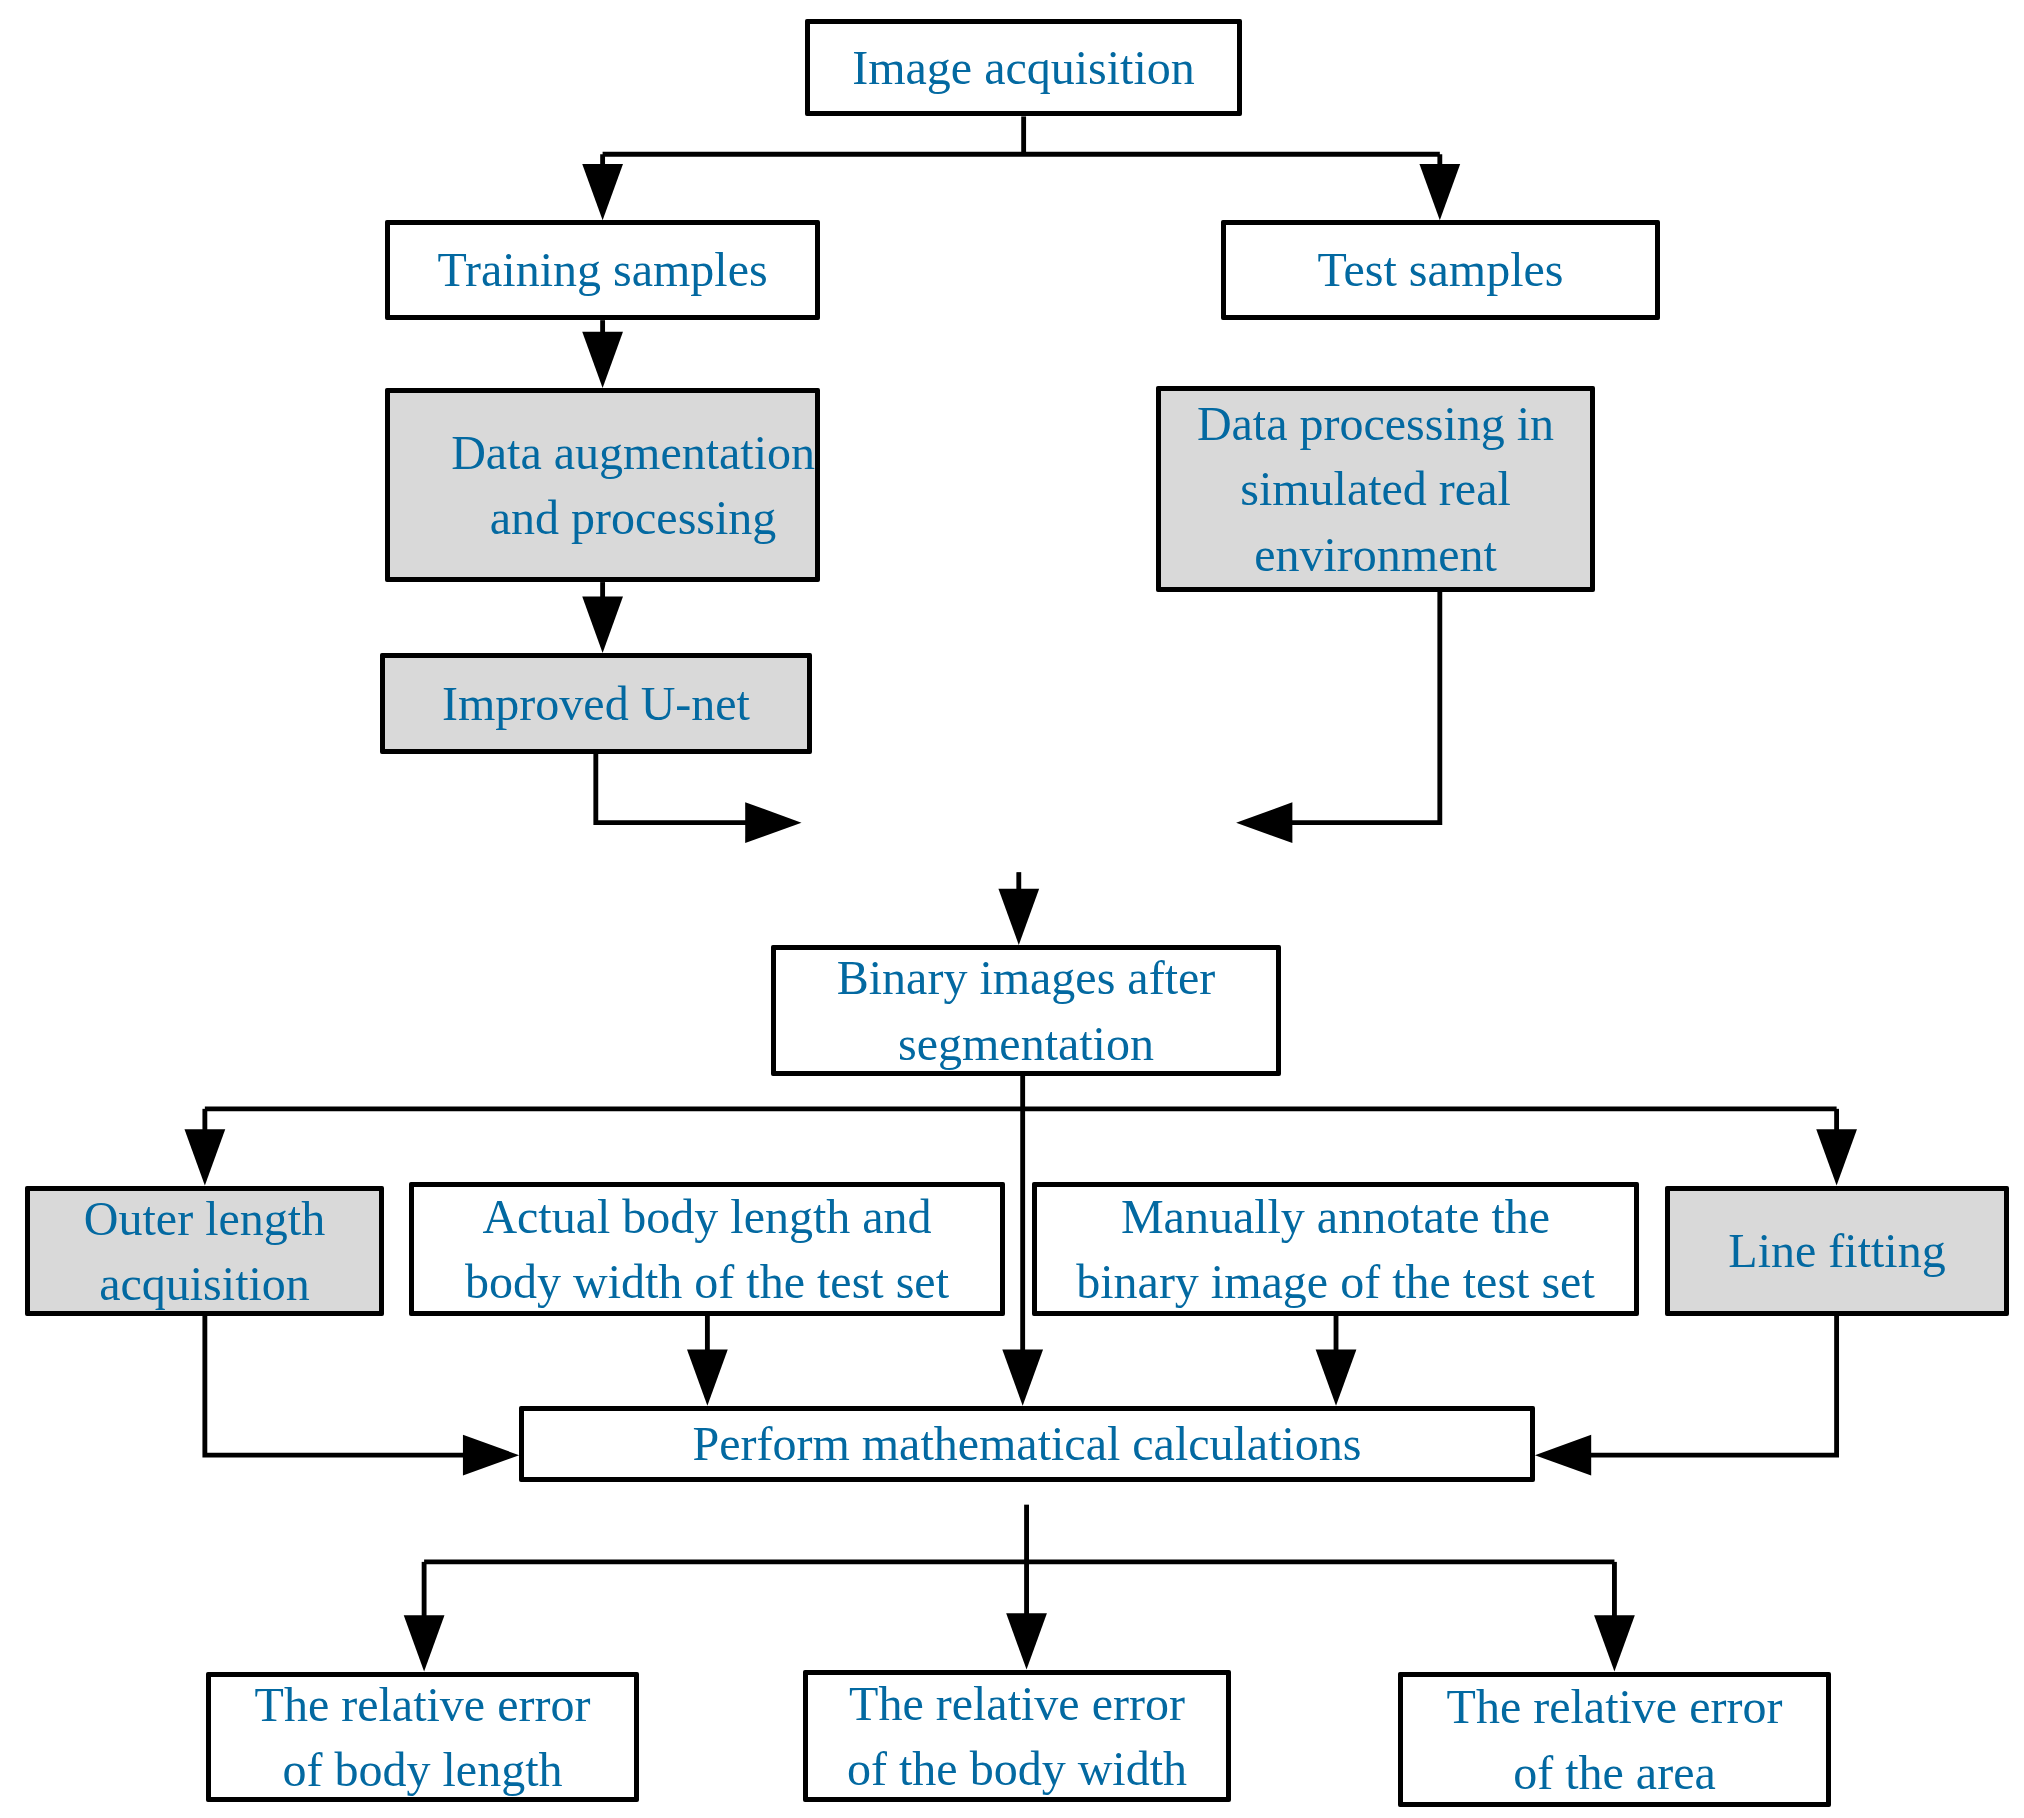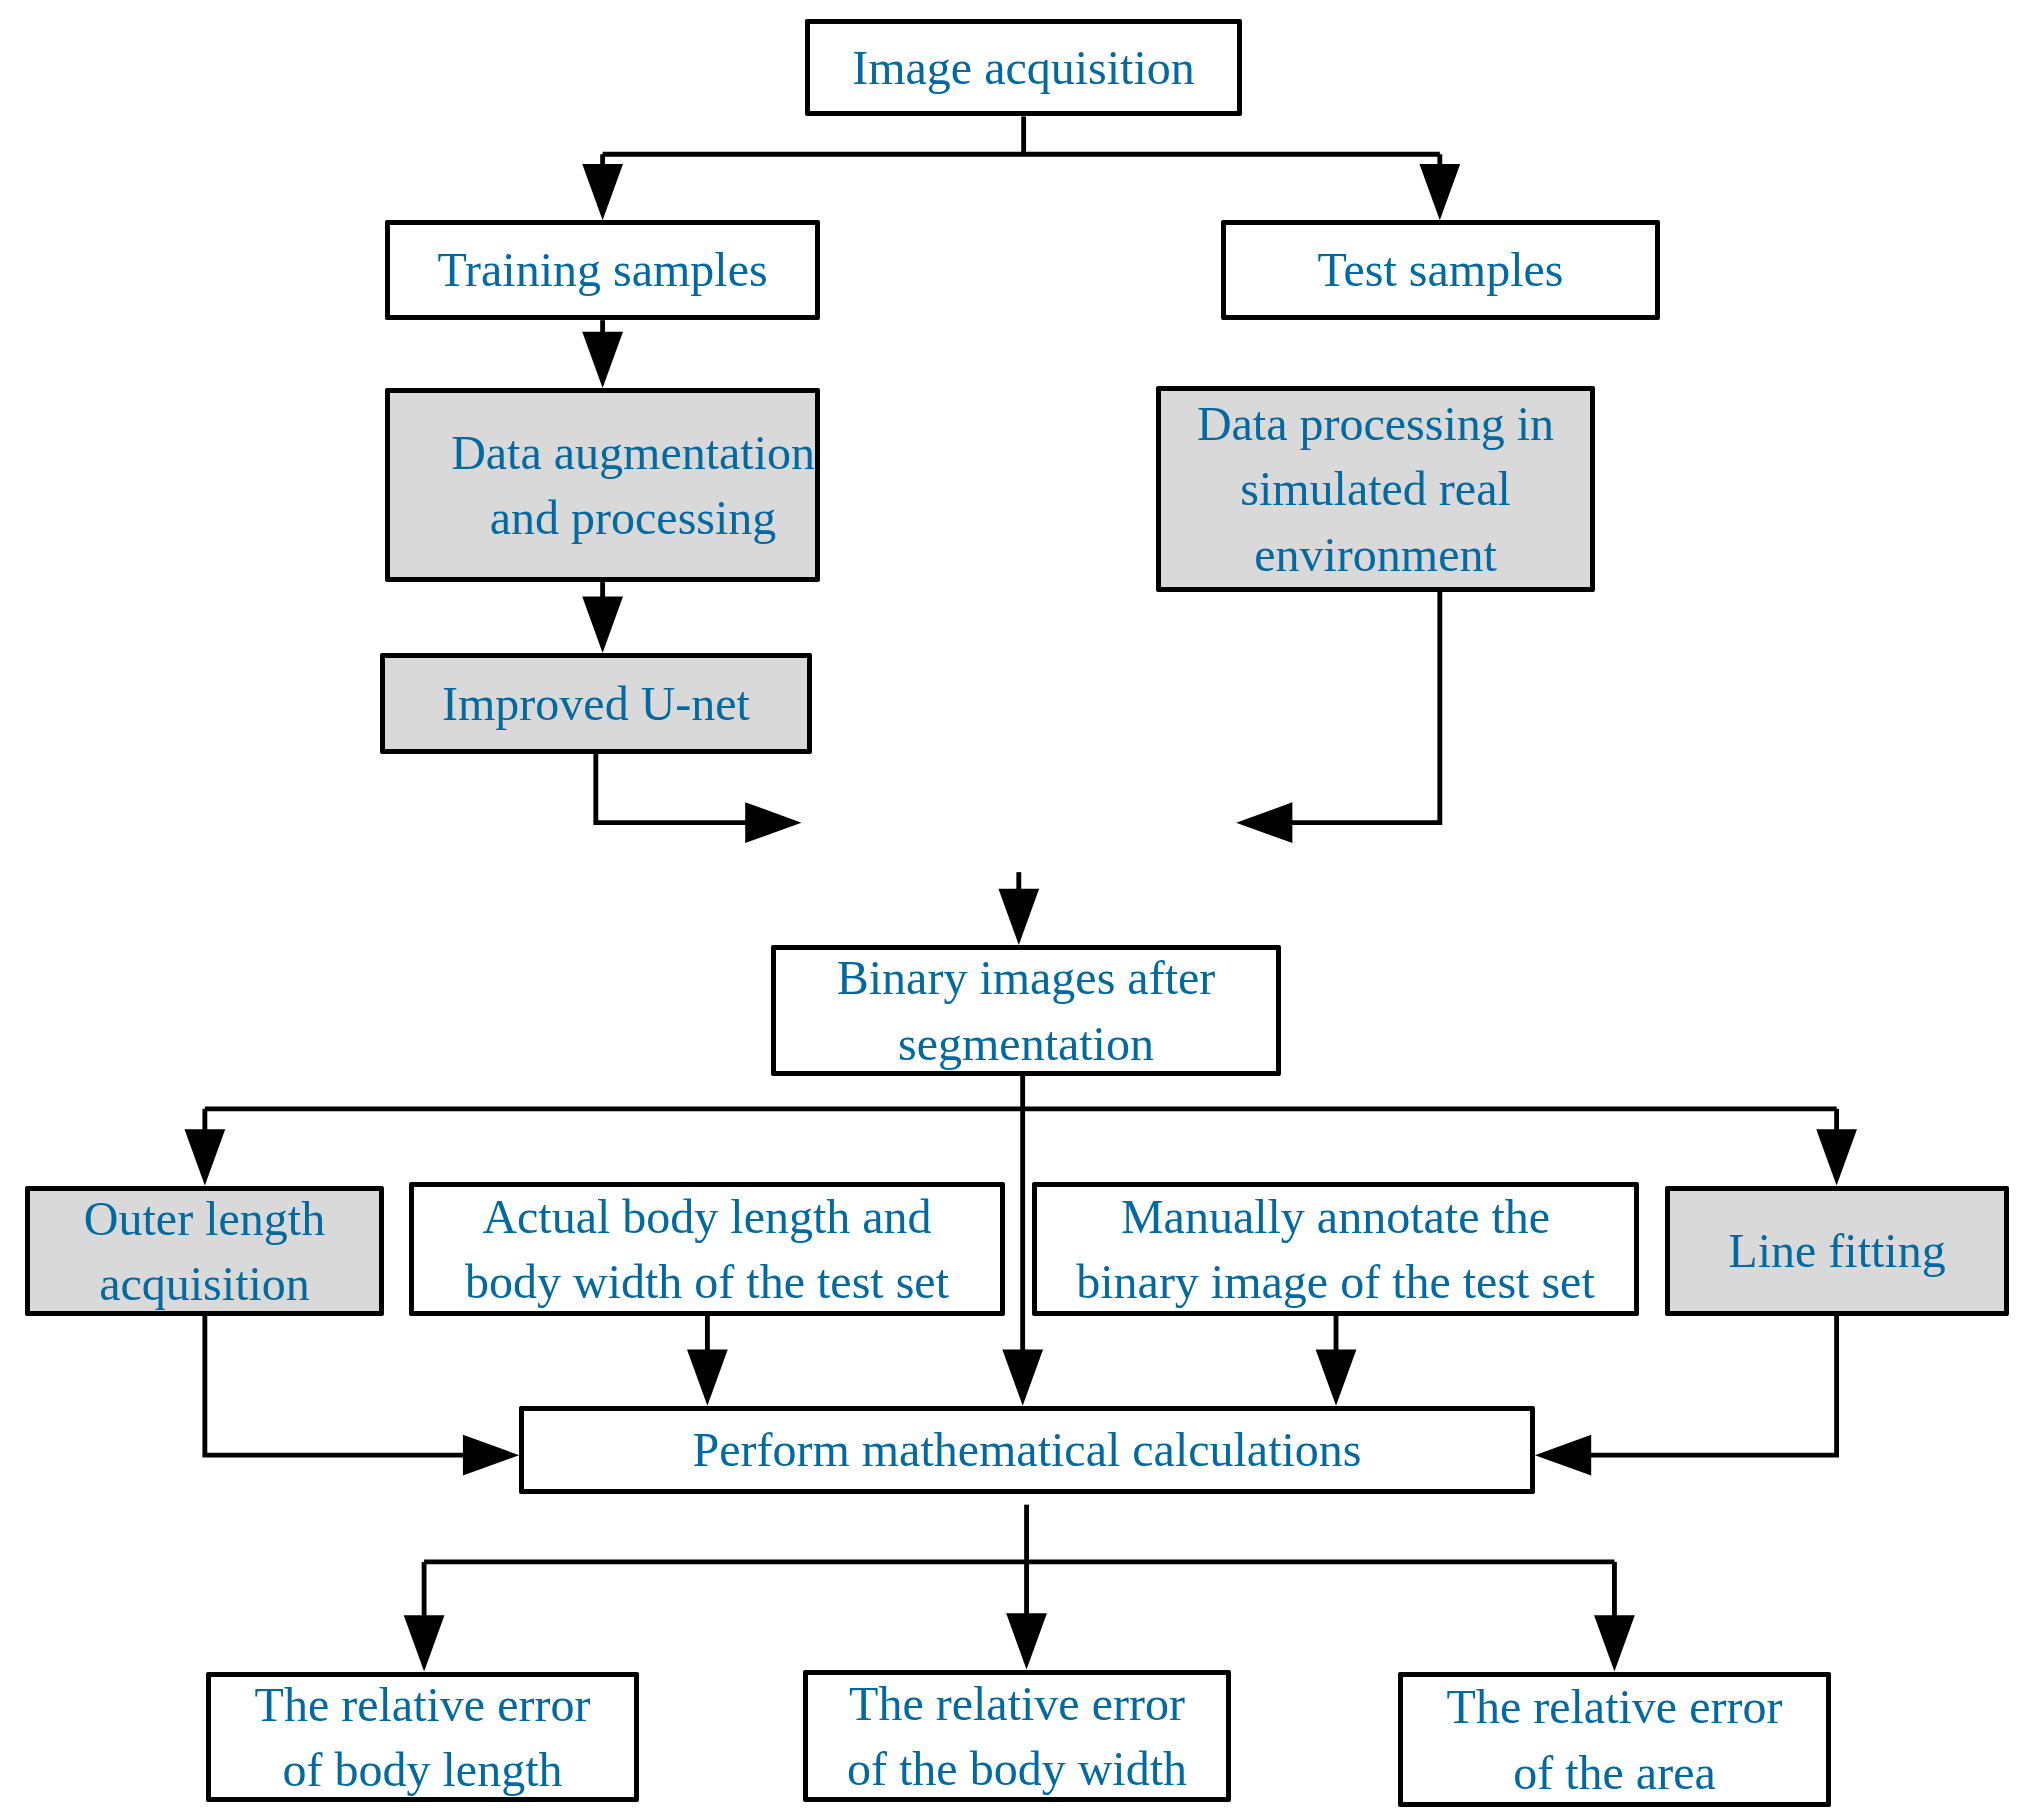--- a/index.html
+++ b/index.html
@@ -179,21 +179,21 @@
 
   <div class="node" style="left:1032px; top:1182px; width:607px; height:134px;">
     <span>Manually annotate the
 binary image of the test set</span>
   </div>
 
   <div class="node gray" style="left:1665px; top:1186px; width:344px; height:130px;">
     <span>Line fitting</span>
   </div>
 
-  <div class="node" style="left:519px; top:1406px; width:1016px; height:88px;">
+  <div class="node" style="left:519px; top:1406px; width:1016px; height:76px;">
     <span>Perform mathematical calculations</span>
   </div>
 
   <div class="node" style="left:206px; top:1672px; width:433px; height:130px;">
     <span>The relative error
 of body length</span>
   </div>
 
   <div class="node" style="left:803px; top:1670px; width:428px; height:132px;">
     <span>The relative error

